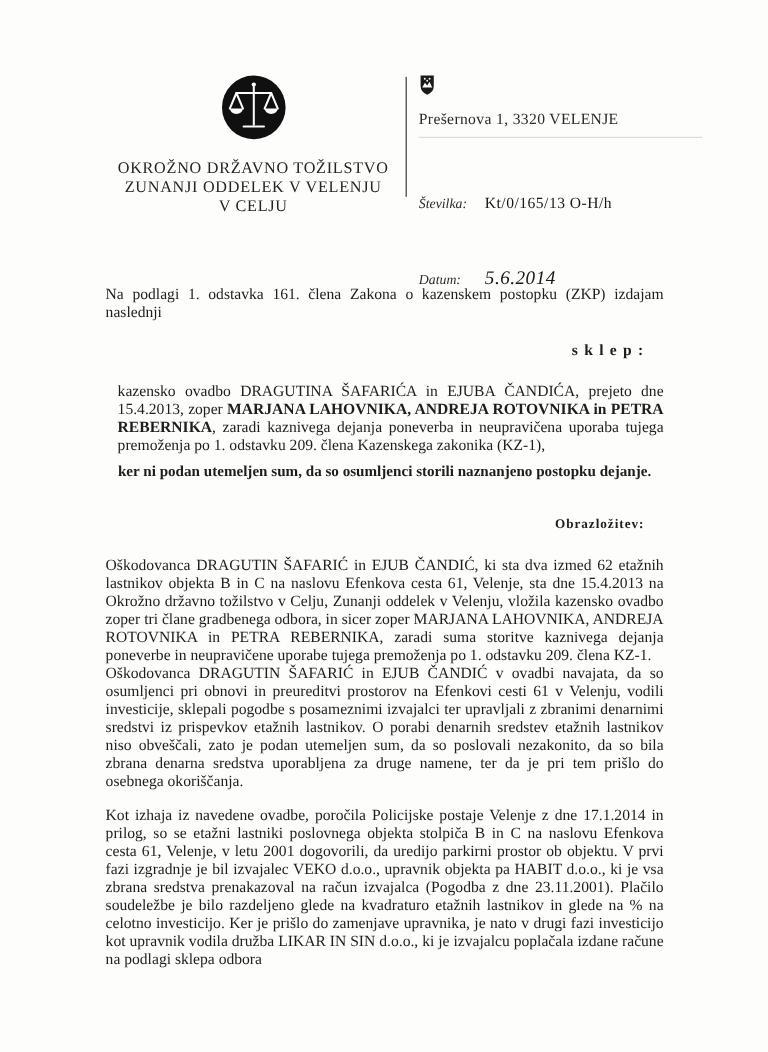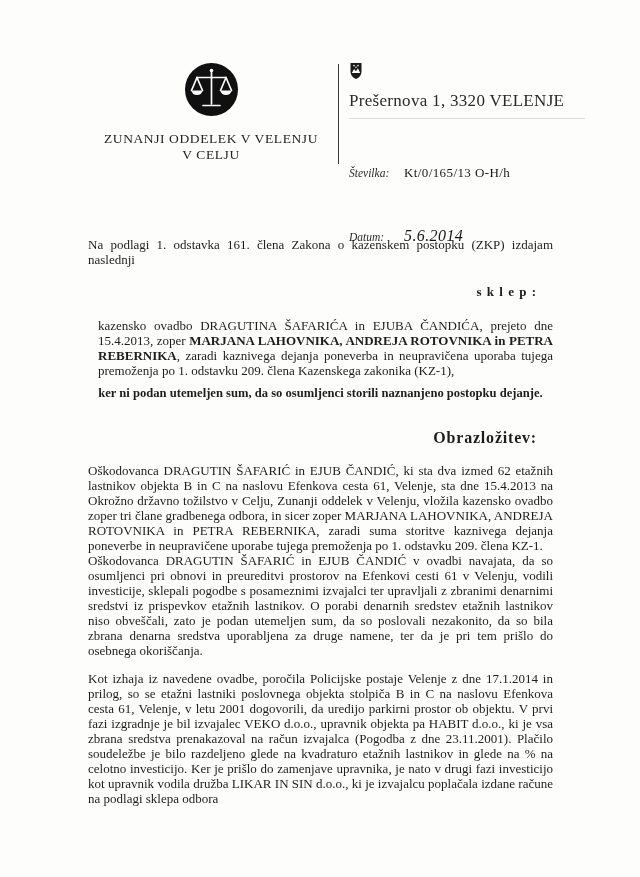--- a/index.html
+++ b/index.html
@@ -56,21 +56,21 @@
     position: absolute;
     top: 0;
     left: 264px;
     width: 236px;
   }
   .coa-wrap {
     height: 22px;
     margin-bottom: 7px;
   }
   .address {
-    font-size: 17px;
+    font-size: 13px;
     letter-spacing: 0.3px;
     color: #2a2a2a;
     padding-bottom: 7px;
     border-bottom: 1px solid #dedcd6;
     margin-bottom: 8px;
   }
   .meta-row {
     font-size: 12px;
     line-height: 18px;
     white-space: nowrap;
@@ -127,21 +127,21 @@
   }
   .ruling-reason {
     text-align: center;
     font-weight: bold;
     margin: 8px 0 0 0;
     font-size: 12.6px;
   }
   .obrazlozitev-heading {
     margin-top: 29px;
     letter-spacing: 0.8px;
-    font-size: 16px;
+    font-size: 11px;
     font-family: Liberation Serif, serif;
   }
   .p-explain1 { margin-top: 18px; }
   .p-explain2 { margin-top: 0; }
   .p-explain3 { margin-top: 13px; }
 </style>
 </head>
 <body>
 
 <div class="page">
@@ -159,20 +159,21 @@
               <path d="M13 15.5 L7.5 28.5 M13 15.5 L18.5 28.5"></path>
               <path d="M42 15.5 L36.5 28.5 M42 15.5 L47.5 28.5"></path>
               <line x1="19" y1="43.5" x2="36" y2="43.5"></line>
             </g>
             <path d="M7.5 28.5 A 5.6 5.6 0 0 0 18.5 28.5 Z" fill="#fbfbfb"></path>
             <path d="M36.5 28.5 A 5.6 5.6 0 0 0 47.5 28.5 Z" fill="#fbfbfb"></path>
             <circle cx="27.5" cy="8.5" r="1.8" fill="#fbfbfb"></circle>
           </svg>
         </span>
       </div>
+      <div class="office-name">OKROŽNO DRŽAVNO TOŽILSTVO</div>
       <div class="office-name">ZUNANJI ODDELEK V VELENJU</div>
       <div class="office-name">V CELJU</div>
     </div>
 
     <div class="header-divider"></div>
 
     <div class="letterhead-right">
       <div class="coa-wrap">
         <span>
           <svg width="14" height="18" viewBox="0 0 14 18" aria-hidden="true">

